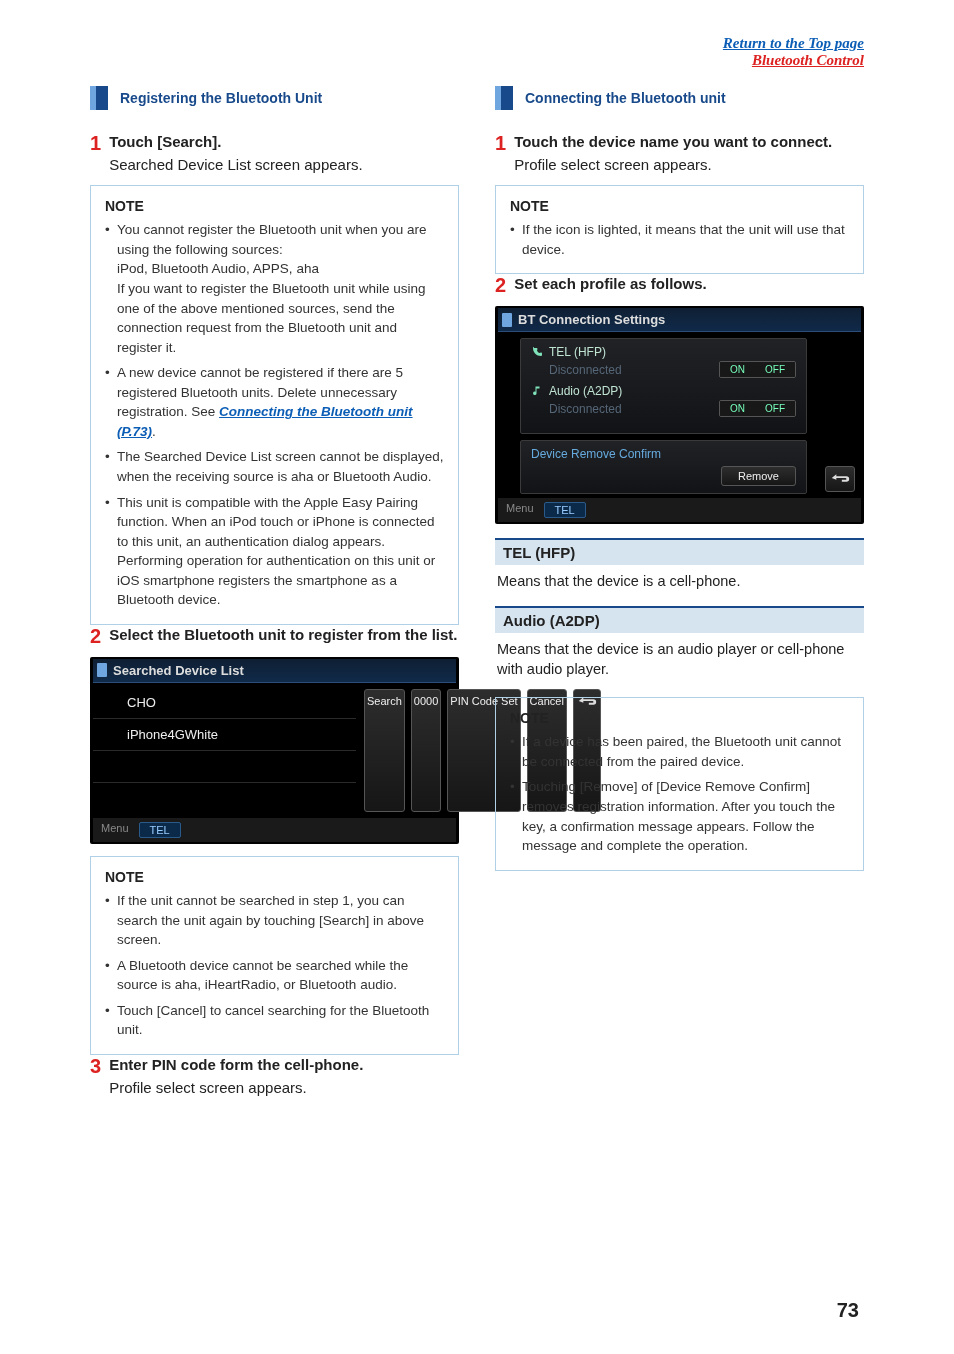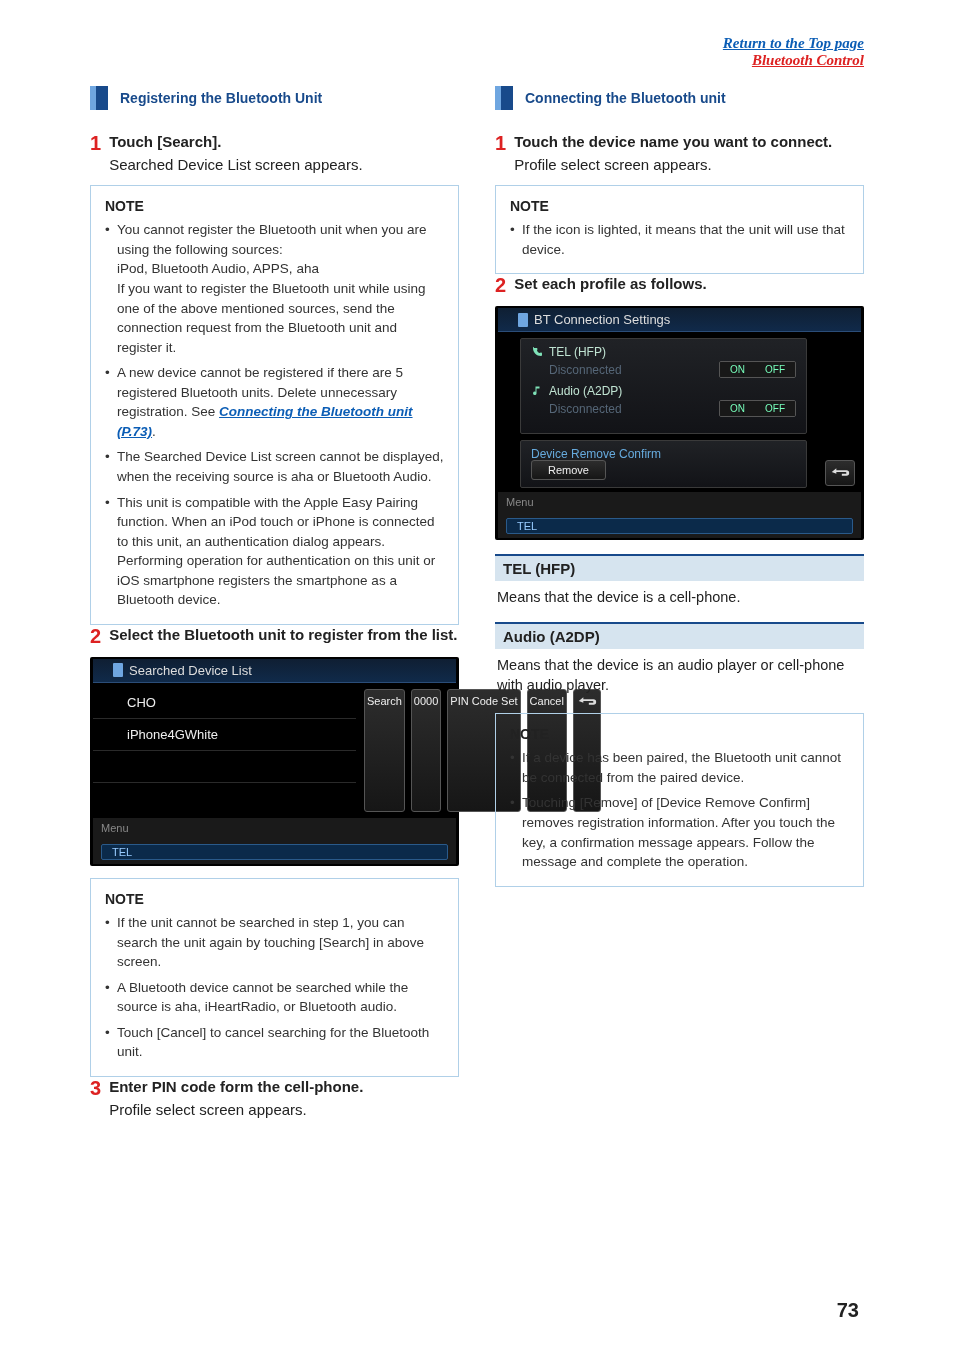--- a/index.html
+++ b/index.html
@@ -87,23 +87,23 @@
   .ui-shot {
     margin: 10px 0 8px;
     background: #000;
     border-radius: 2px;
     padding: 2px 3px 2px 3px;
     font-size: 12px;
     color: #ddd;
   }
   .ui-top {
     background: linear-gradient(#0f1f33, #102a4a);
-    padding: 4px 20px;
+    padding: 4px 4px;
     font-size: 13px;
-    font-weight: 400;
+    font-weight: 700;
     border-bottom: 1px solid #2b4d78;
     display:flex; align-items:center;
   }
   .ui-chip {
     width: 10px; height: 14px; background: #6fa6e0; border-radius: 1px; margin-right: 6px;
   }
   .ui-body { display: flex; }
   .ui-list { flex: 1; padding: 4px 0; }
   .ui-row {
     border-bottom: 1px solid #2a2a2a;
@@ -125,21 +125,21 @@
   .ui-back {
     background: linear-gradient(#2d2d2d,#161616);
     border: 1px solid #555;
     border-radius: 3px;
     text-align: center;
     padding: 4px 2px;
     color:#eee; font-size:14px;
   }
   .ui-bottom {
     background: #1a1a1a;
-    display: flex; gap: 10px; padding: 4px 8px; font-size: 11px; color:#888;flex-direction:column;
+    display: flex; gap: 10px; padding: 4px 8px; font-size: 11px; color:#888;
   }
 
   .profile-panel {
     background: linear-gradient(#202226,#121317);
     border: 1px solid #3a3a3a;
     border-radius: 2px;
     margin: 6px 12px 4px 22px;
     padding: 6px 10px 10px;
     position:relative;
   }
@@ -329,21 +329,21 @@
               <div class="toggle">
                 <span>ON</span>
                   <span>OFF</span>
               </div>
             </div>
           </div>
           <div class="profile-panel">
             <div class="remove-row" style="border:none;margin:0;padding:0">
               <span>Device Remove Confirm</span>
             </div>
-            <div style="margin-top:2px">
+            <div style="text-align:right;margin-top:8px">
               <span class="remove-btn">Remove</span>
             </div>
           </div>
         </div>
         <div style="width:42px; display:flex; flex-direction:column; justify-content:flex-end; padding:6px">
           <div class="ui-back">
             <svg viewBox="0 0 24 12" width="22" height="12">
                 <path d="M3 6 L8 2 L8 4 L19 4 A3 3 0 0 1 19 10 L14 10 L14 8 L18 8 A1 1 0 0 0 18 6 L8 6 L8 8 Z" fill="#ddd"></path>
               </svg>
           </div>

